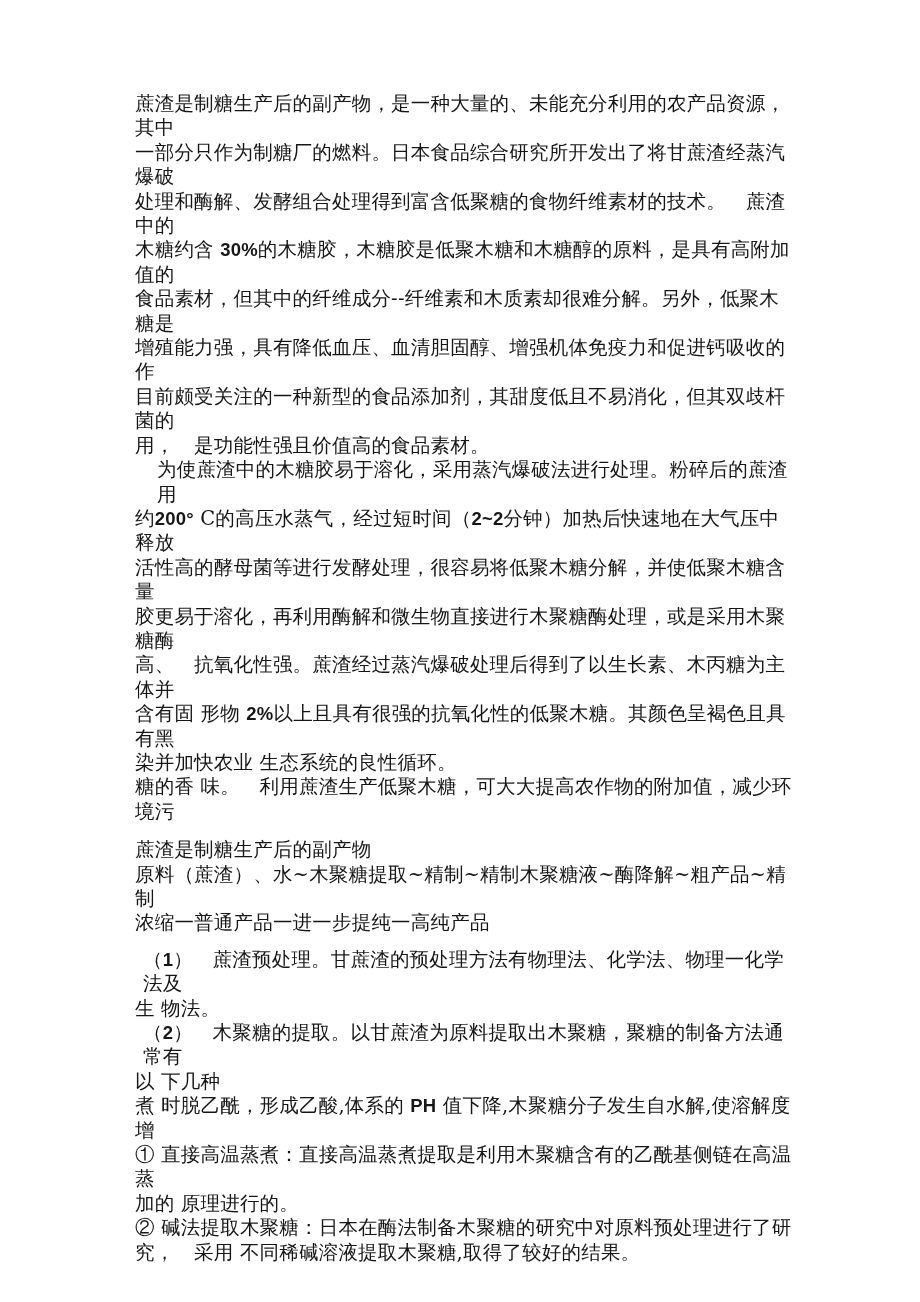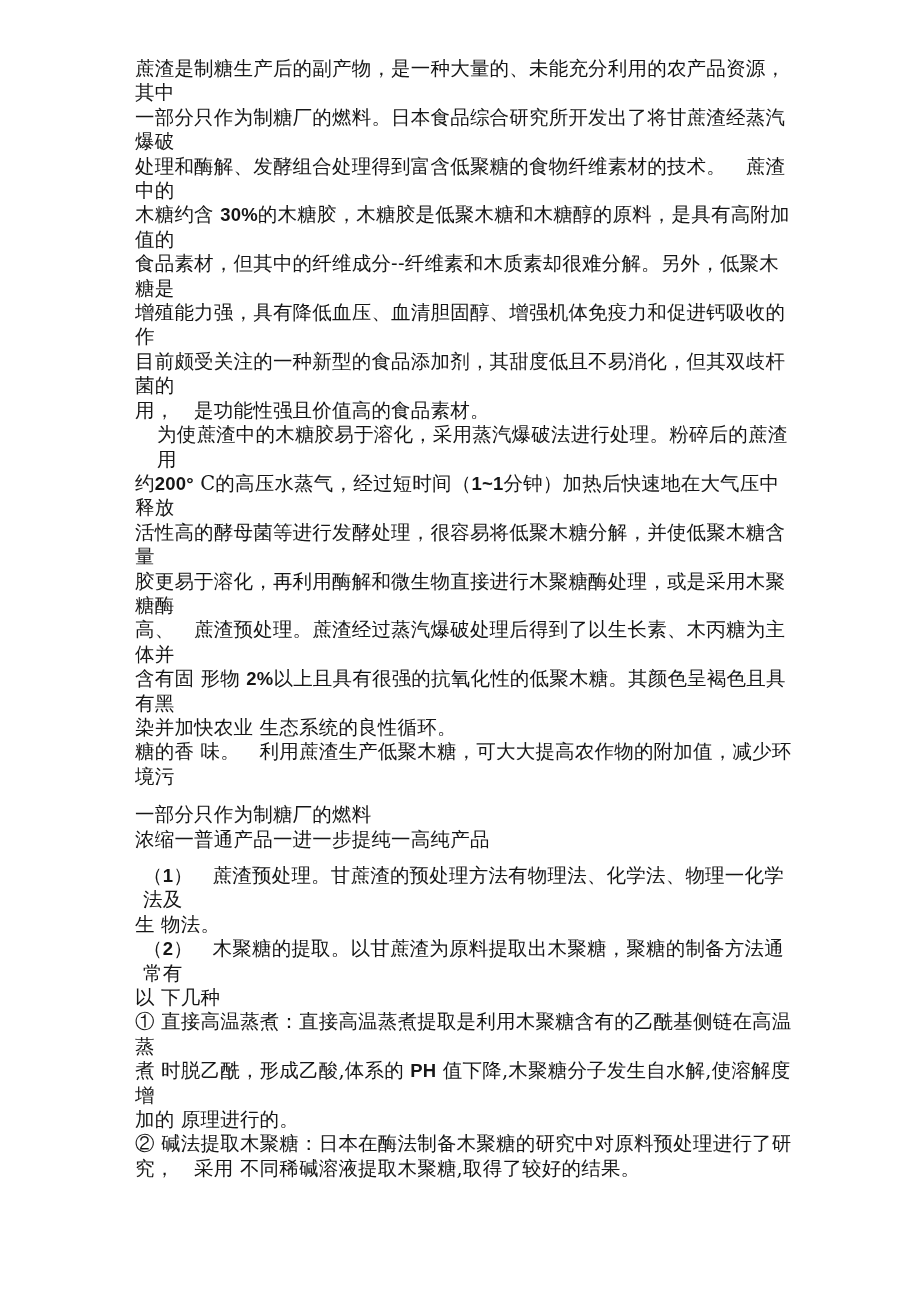--- a/index.html
+++ b/index.html
@@ -9,21 +9,21 @@
   body {
     width: 920px;
     height: 1302px;
     background: var(--page-bg, #ffffff);
     overflow: hidden;
   }
   .page {
     box-sizing: border-box;
     width: 920px;
     height: 1302px;
-    padding: 57px 128px 0 135px;
+    padding: 92px 128px 0 135px;
     background: var(--page-bg, #ffffff);
     color: var(--text-color, #161616);
     font-family: "DejaVu Serif", "Liberation Serif", serif;
     font-size: 19.5px;
     line-height: 24.4px;
   }
   .block {
     margin: 0;
   }
   .line {
@@ -49,45 +49,46 @@
         <div class="line">一部分只作为制糖厂的燃料。日本食品综合研究所开发出了将甘蔗渣经蒸汽爆破</div>
         <div class="line">处理和酶解、发酵组合处理得到富含低聚糖的食物纤维素材的技术。　蔗渣中的</div>
         <div class="line">木糖约含 <b class="ascii-run">30%</b>的木糖胶，木糖胶是低聚木糖和木糖醇的原料，是具有高附加值的</div>
         <div class="line">食品素材，但其中的纤维成分--纤维素和木质素却很难分解。另外，低聚木糖是</div>
         <div class="line">增殖能力强，具有降低血压、血清胆固醇、增强机体免疫力和促进钙吸收的作</div>
         <div class="line">目前颇受关注的一种新型的食品添加剂，其甜度低且不易消化，但其双歧杆菌的</div>
         <div class="line">用，　是功能性强且价值高的食品素材。</div>
       </div>
       <div class="block">
         <div class="line ind2">为使蔗渣中的木糖胶易于溶化，采用蒸汽爆破法进行处理。粉碎后的蔗渣用</div>
-        <div class="line">约<b class="ascii-run">200°</b> C的高压水蒸气，经过短时间（<b class="ascii-run">1~1</b>分钟）加热后快速地在大气压中释放</div>
+        <div class="line">约<b class="ascii-run">200°</b> C的高压水蒸气，经过短时间（<b class="ascii-run">2~2</b>分钟）加热后快速地在大气压中释放</div>
         <div class="line">活性高的酵母菌等进行发酵处理，很容易将低聚木糖分解，并使低聚木糖含量</div>
         <div class="line">胶更易于溶化，再利用酶解和微生物直接进行木聚糖酶处理，或是采用木聚糖酶</div>
-        <div class="line">高、　蔗渣预处理。蔗渣经过蒸汽爆破处理后得到了以生长素、木丙糖为主体并</div>
+        <div class="line">高、　抗氧化性强。蔗渣经过蒸汽爆破处理后得到了以生长素、木丙糖为主体并</div>
         <div class="line">含有固 形物 <b class="ascii-run">2%</b>以上且具有很强的抗氧化性的低聚木糖。其颜色呈褐色且具有黑</div>
         <div class="line">染并加快农业 生态系统的良性循环。</div>
         <div class="line">糖的香 味。　利用蔗渣生产低聚木糖，可大大提高农作物的附加值，减少环境污</div>
       </div>
       <div class="block" style="margin-top: 14px;">
-        <div class="line">一部分只作为制糖厂的燃料</div>
+        <div class="line">蔗渣是制糖生产后的副产物</div>
       </div>
       <div class="block">
+        <div class="line">原料（蔗渣）、水~木聚糖提取~精制~精制木聚糖液~酶降解~粗产品~精制</div>
         <div class="line">浓缩一普通产品一进一步提纯一高纯产品</div>
       </div>
       <div class="block" style="margin-top: 12px;">
         <div class="line ind1">（<b class="ascii-run">1</b>）　蔗渣预处理。甘蔗渣的预处理方法有物理法、化学法、物理一化学法及</div>
         <div class="line">生 物法。</div>
       </div>
       <div class="block">
         <div class="line ind1">（<b class="ascii-run">2</b>）　木聚糖的提取。以甘蔗渣为原料提取出木聚糖，聚糖的制备方法通常有</div>
         <div class="line">以 下几种</div>
       </div>
       <div class="block">
+        <div class="line">煮 时脱乙酰，形成乙酸,体系的 <b class="ascii-run">PH</b> 值下降,木聚糖分子发生自水解,使溶解度增</div>
         <div class="line">① 直接高温蒸煮：直接高温蒸煮提取是利用木聚糖含有的乙酰基侧链在高温蒸</div>
-        <div class="line">煮 时脱乙酰，形成乙酸,体系的 <b class="ascii-run">PH</b> 值下降,木聚糖分子发生自水解,使溶解度增</div>
         <div class="line">加的 原理进行的。</div>
       </div>
       <div class="block">
         <div class="line">② 碱法提取木聚糖：日本在酶法制备木聚糖的研究中对原料预处理进行了研</div>
         <div class="line">究，　采用 不同稀碱溶液提取木聚糖,取得了较好的结果。</div>
       </div>
     </div>
 </div>
 
 </body></html>

